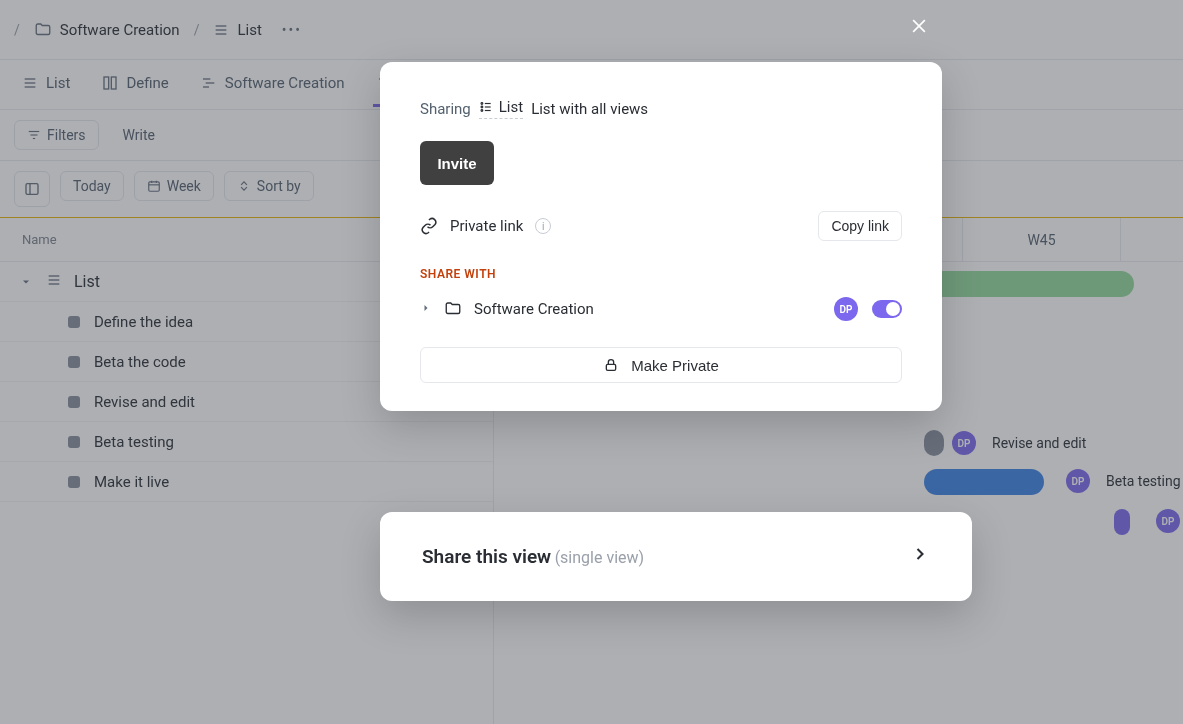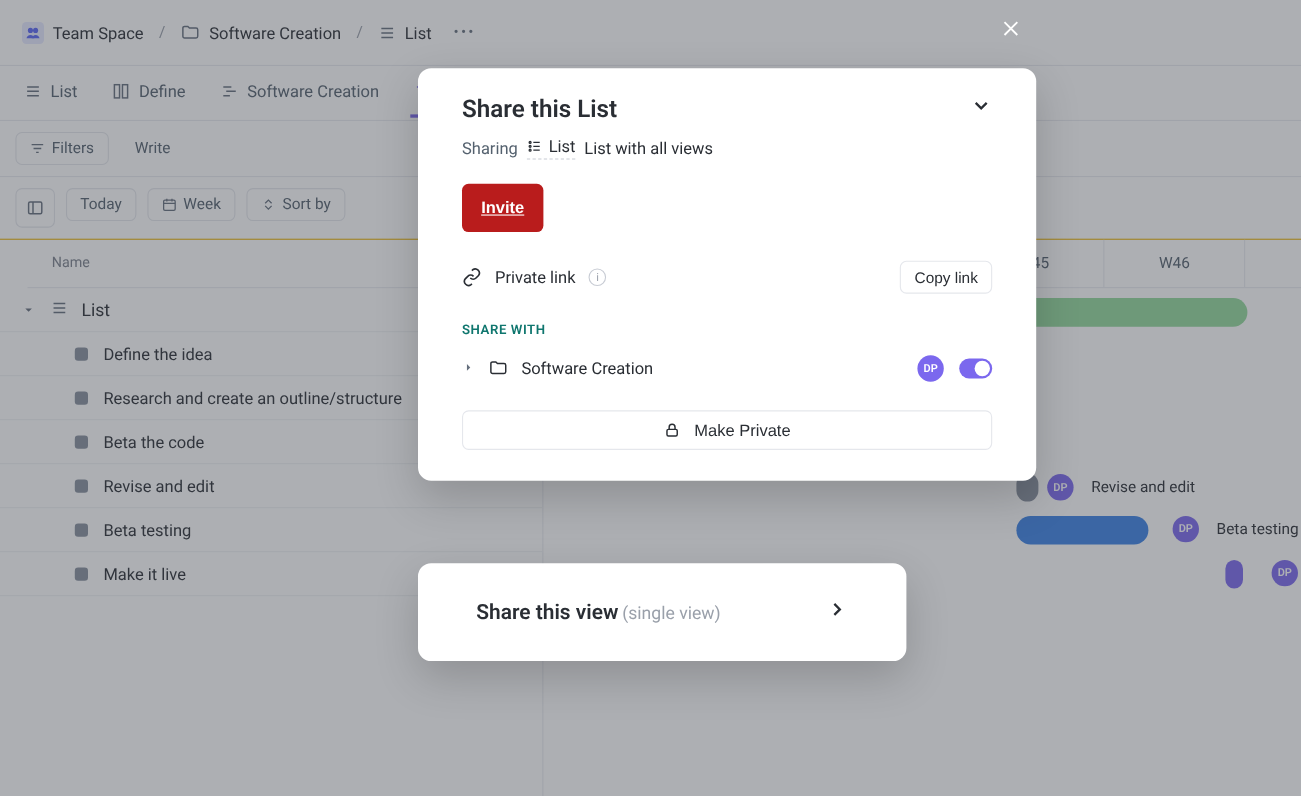--- a/index.html
+++ b/index.html
@@ -68,21 +68,21 @@
     border-bottom:1px solid #eab308;
   }
   .sq-btn {
     width:36px;height:36px;display:flex;align-items:center;justify-content:center;border:1px solid #e5e7ec;border-radius:6px;color:#54616e;cursor:pointer;
   }
   
   .split { display:flex; height: calc(724px - 60px - 50px - 52px - 56px); }
   .left { width: 494px; border-right:1px solid #e9ebf0; }
   .right { flex:1; position:relative; }
   .name-header {
-    padding: 10px 22px; color:#7c828d; font-size:13px; border-bottom:1px solid #e9ebf0; height:44px; display:flex;align-items:center;margin-left:25px;
+    padding: 10px 22px; color:#7c828d; font-size:13px; border-bottom:1px solid #e9ebf0; height:44px; display:flex;align-items:center;
   }
   .list-row {
     display:flex;align-items:center;gap:10px;padding: 0 18px; height:40px; border-bottom:1px solid #f1f2f4;font-size:15px;
   }
   .list-row.group { gap:12px; font-size:16px; }
   .chev-icon { width:16px;height:16px;display:flex;align-items:center;justify-content:center;color:#656f7d; }
   .list-icon { color:#656f7d; }
   .task-row {
     display:flex;align-items:center;gap:14px;padding: 0 18px 0 68px; height:40px; border-bottom:1px solid #f1f2f4;font-size:15px;
   }
@@ -117,53 +117,53 @@
   .close-x {
     position:absolute; top:12px; right:250px; color:#fff; font-size:22px; cursor:pointer;
     width:28px;height:28px;display:flex;align-items:center;justify-content:center;
   }
   .modal {
     position:absolute; top:62px; left:380px; width:562px; background:#fff; border-radius:12px;
     box-shadow: 0 15px 40px rgba(0,0,0,0.18);
     padding: 24px 40px 28px;
   }
   .modal2 {
-    position:absolute; top:512px; left:380px; width:444px; background:#fff; border-radius:12px;
+    position:absolute; top:512px; left:380px; width:592px; background:#fff; border-radius:12px;
     box-shadow: 0 15px 40px rgba(0,0,0,0.18);
-    padding: 32px 53px;
+    padding: 32px 42px;
     display:flex;align-items:center;justify-content:space-between;
   }
   .m-title {
     font-size:22px;font-weight:600;color:#2a2e34;display:flex;justify-content:space-between;align-items:center;
   }
   .m-sub {
     display:flex;align-items:center;gap:8px;margin-top:12px;color:#2a2e34;font-size:15px;text-align:center;
   }
   .m-sub .label { color:#54616e; }
   .pill-sharing { display:flex;align-items:center;gap:6px;border-bottom:1px dashed #c8ccd4;padding-bottom:2px;}
   .invite-row {
     display:flex;margin-top:22px;height:44px;
   }
   .invite-input {
     flex:1;background:#f1f2f6;border:none;border-radius:6px 0 0 6px;padding:0 14px;font-size:15px;color:#2a2e34;
   }
   .invite-input::placeholder{color:#9aa0aa;}
   .invite-btn {
-    width:74px;background:#b91c1c;color:#fff;border:none;border-radius:6px;font-size:15px;font-weight:600;cursor:pointer;margin-left:0;text-decoration:underline;
+    width:74px;background:#404040;color:#fff;border:none;border-radius:6px;font-size:15px;font-weight:600;cursor:pointer;margin-left:0;
   }
   .link-row {
     display:flex;align-items:center;justify-content:space-between;margin-top:26px;
   }
   .link-left {display:flex;align-items:center;gap:12px;font-size:15px;}
   .info-ic{width:16px;height:16px;border:1px solid #c8ccd4;border-radius:50%;display:flex;align-items:center;justify-content:center;color:#9aa0aa;font-size:10px;}
   .copy-link {
     border:1px solid #e5e7ec;border-radius:6px;background:#fff;padding:6px 12px;font-size:14px;color:#2a2e34;cursor:pointer;
   }
   .sw-header {
-    margin-top:26px;color:#0f766e;font-size:12px;letter-spacing:0.5px;font-weight:600;
+    margin-top:26px;color:#c2410c;font-size:12px;letter-spacing:0.5px;font-weight:600;
   }
   .sw-row {
     display:flex;align-items:center;justify-content:space-between;margin-top:16px;
   }
   .sw-left {display:flex;align-items:center;gap:12px;font-size:15px;}
   .sw-right {display:flex;align-items:center;gap:14px;}
   .toggle {
     width:30px;height:18px;background:#7b68ee;border-radius:9px;position:relative;cursor:pointer;
   }
   .toggle::after{content:'';position:absolute;right:2px;top:2px;width:14px;height:14px;background:#fff;border-radius:50%;}
@@ -176,31 +176,20 @@
   .chev-lg { font-size:20px;color:#2a2e34;}
 
   
 </style>
 </head>
 <body>
 
 <div class="bg">
 
   <div class="breadcrumb">
-    <div class="crumb">
-      <span class="team-icon">
-        <svg width="14" height="14" viewBox="0 0 24 24" fill="#5965f5">
-            <circle cx="8" cy="8" r="4"></circle>
-            <circle cx="16" cy="8" r="4"></circle>
-            <path d="M2 20c0-3 3-5 6-5s6 2 6 5"></path>
-            <path d="M10 20c1-3 3-5 6-5s6 2 6 5"></path>
-          </svg>
-      </span>
-      <span>Team Space</span>
-    </div>
     <span class="sep">/</span>
     <div class="crumb">
       <svg width="18" height="18" viewBox="0 0 24 24" fill="none" stroke="#656f7d" stroke-width="1.8">
           <path d="M3 6a2 2 0 012-2h4l2 2h8a2 2 0 012 2v8a2 2 0 01-2 2H5a2 2 0 01-2-2V6z"></path>
         </svg>
       <span>Software Creation</span>
     </div>
     <span class="sep">/</span>
     <div class="crumb">
       <svg width="16" height="16" viewBox="0 0 24 24" fill="none" stroke="#656f7d" stroke-width="2">
@@ -315,45 +304,40 @@
             </svg>
         </span>
         <span>List</span>
       </div>
       <div class="task-row">
           <span class="status-sq"></span>
           <span>Define the idea</span>
         </div>
       <div class="task-row">
           <span class="status-sq"></span>
-          <span>Research and create an outline/structure</span>
-        </div>
-      <div class="task-row">
-          <span class="status-sq"></span>
           <span>Beta the code</span>
         </div>
       <div class="task-row">
           <span class="status-sq"></span>
           <span>Revise and edit</span>
         </div>
       <div class="task-row">
           <span class="status-sq"></span>
           <span>Beta testing</span>
         </div>
       <div class="task-row">
           <span class="status-sq"></span>
           <span>Make it live</span>
         </div>
     </div>
 
     <div class="right">
       <div class="tl-header">
         <div class="tl-col" style="flex:3"></div>
         <div class="tl-col">W45</div>
-        <div class="tl-col">W46</div>
         <div class="tl-col" style="flex:0.4"></div>
       </div>
       <div class="tl-body">
 
         <div class="gantt-bar bar-green" style="top:9px;left:0;width:640px;"></div>
 
         <div class="bar-group" style="top:168px;left:430px;">
           <div class="gantt-bar bar-gray" style="position:static;width:20px;"></div>
           <div class="dp-avatar">DP</div>
           <span class="bar-label">Revise and edit</span>
@@ -378,28 +362,20 @@
 <div class="overlay">
 
   <div class="close-x">
     <svg width="20" height="20" viewBox="0 0 24 24" fill="none" stroke="#fff" stroke-width="2">
         <line x1="5" y1="5" x2="19" y2="19"></line>
         <line x1="19" y1="5" x2="5" y2="19"></line>
       </svg>
   </div>
 
   <div class="modal">
-    <div class="m-title">
-      <span>Share this List</span>
-      <span>
-        <svg width="20" height="20" viewBox="0 0 24 24" fill="none" stroke="#2a2e34" stroke-width="2.5">
-            <polyline points="6 9 12 15 18 9"></polyline>
-          </svg>
-      </span>
-    </div>
     <div class="m-sub">
       <span class="label">Sharing</span>
       <span class="pill-sharing">
         <svg width="14" height="14" viewBox="0 0 24 24" fill="none" stroke="#2a2e34" stroke-width="2">
             <circle cx="5" cy="6" r="1.5"></circle>
             <circle cx="5" cy="12" r="1.5"></circle>
             <circle cx="5" cy="18" r="1.5"></circle>
             <line x1="10" y1="6" x2="20" y2="6"></line>
             <line x1="10" y1="12" x2="20" y2="12"></line>
             <line x1="10" y1="18" x2="20" y2="18"></line>

